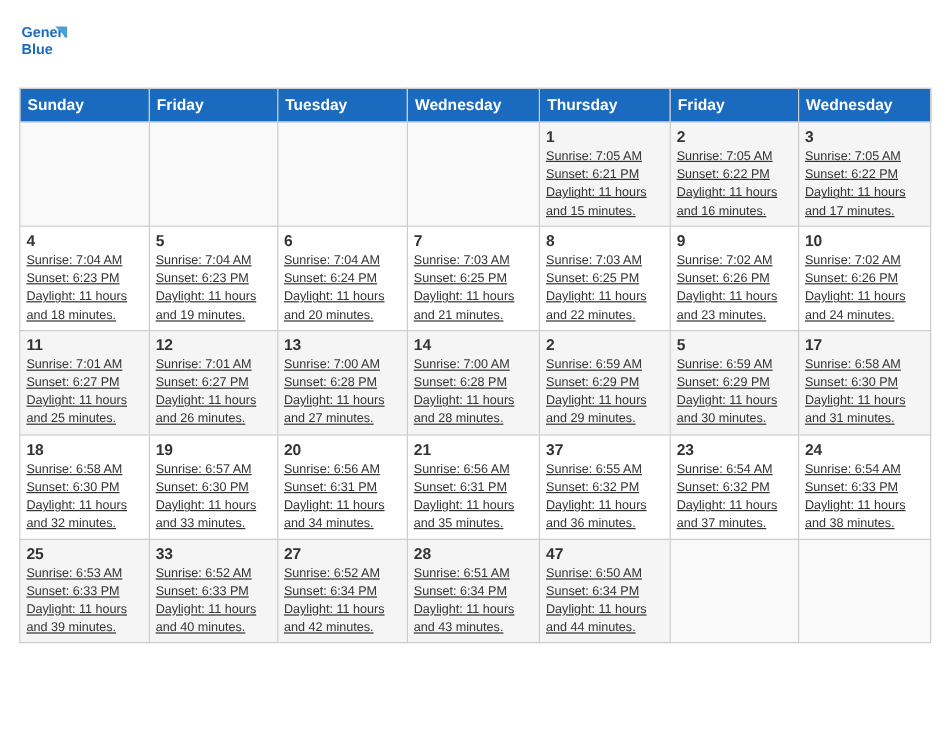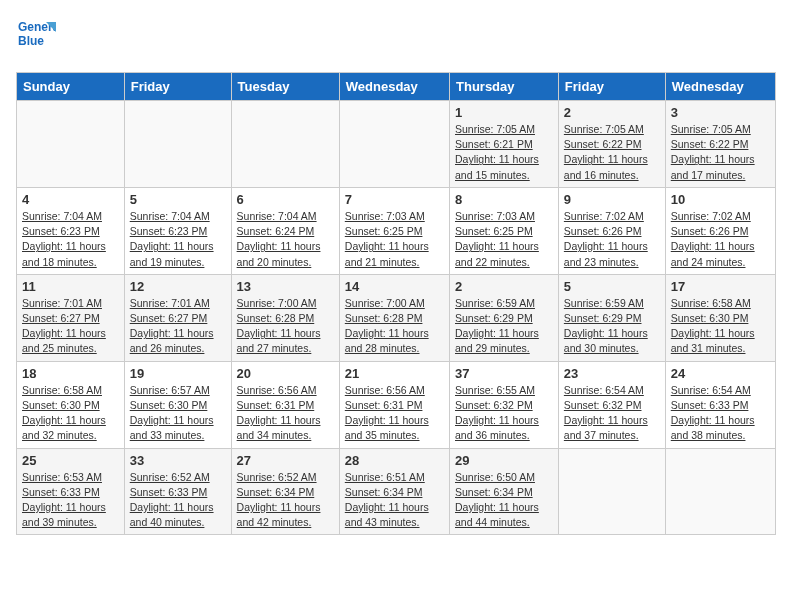--- a/index.html
+++ b/index.html
@@ -173,21 +173,21 @@
           </td>
           <td>
             <span class="day-number">27</span>
             <div class="day-info">Sunrise: 6:52 AM<br>Sunset: 6:34 PM<br>Daylight: 11 hours<br>and 42 minutes.</div>
           </td>
           <td>
             <span class="day-number">28</span>
             <div class="day-info">Sunrise: 6:51 AM<br>Sunset: 6:34 PM<br>Daylight: 11 hours<br>and 43 minutes.</div>
           </td>
           <td>
-            <span class="day-number">29</span>
+            <span class="day-number">47</span>
             <div class="day-info">Sunrise: 6:50 AM<br>Sunset: 6:34 PM<br>Daylight: 11 hours<br>and 44 minutes.</div>
           </td>
           <td class="empty-cell"></td>
           <td class="empty-cell"></td>
         </tr>
       </tbody>
   </table>
 </div>
 
 </body></html>

